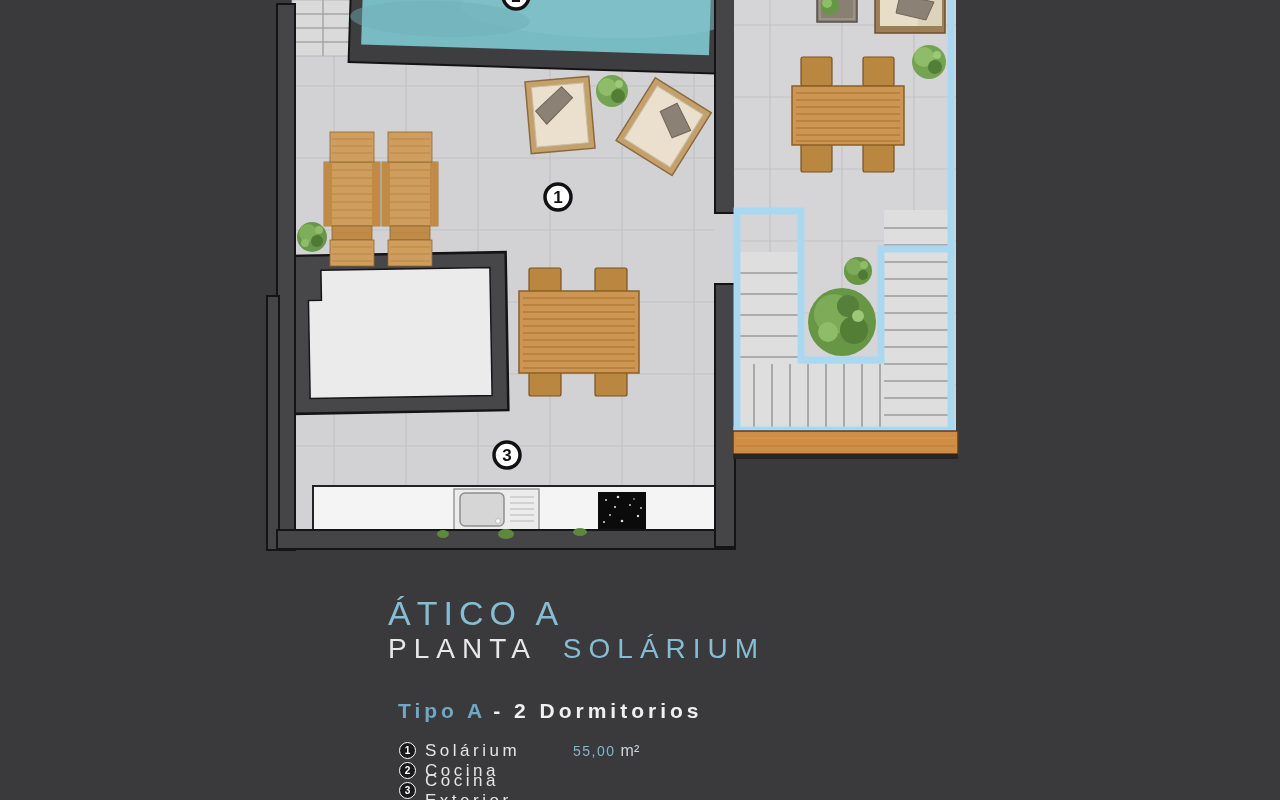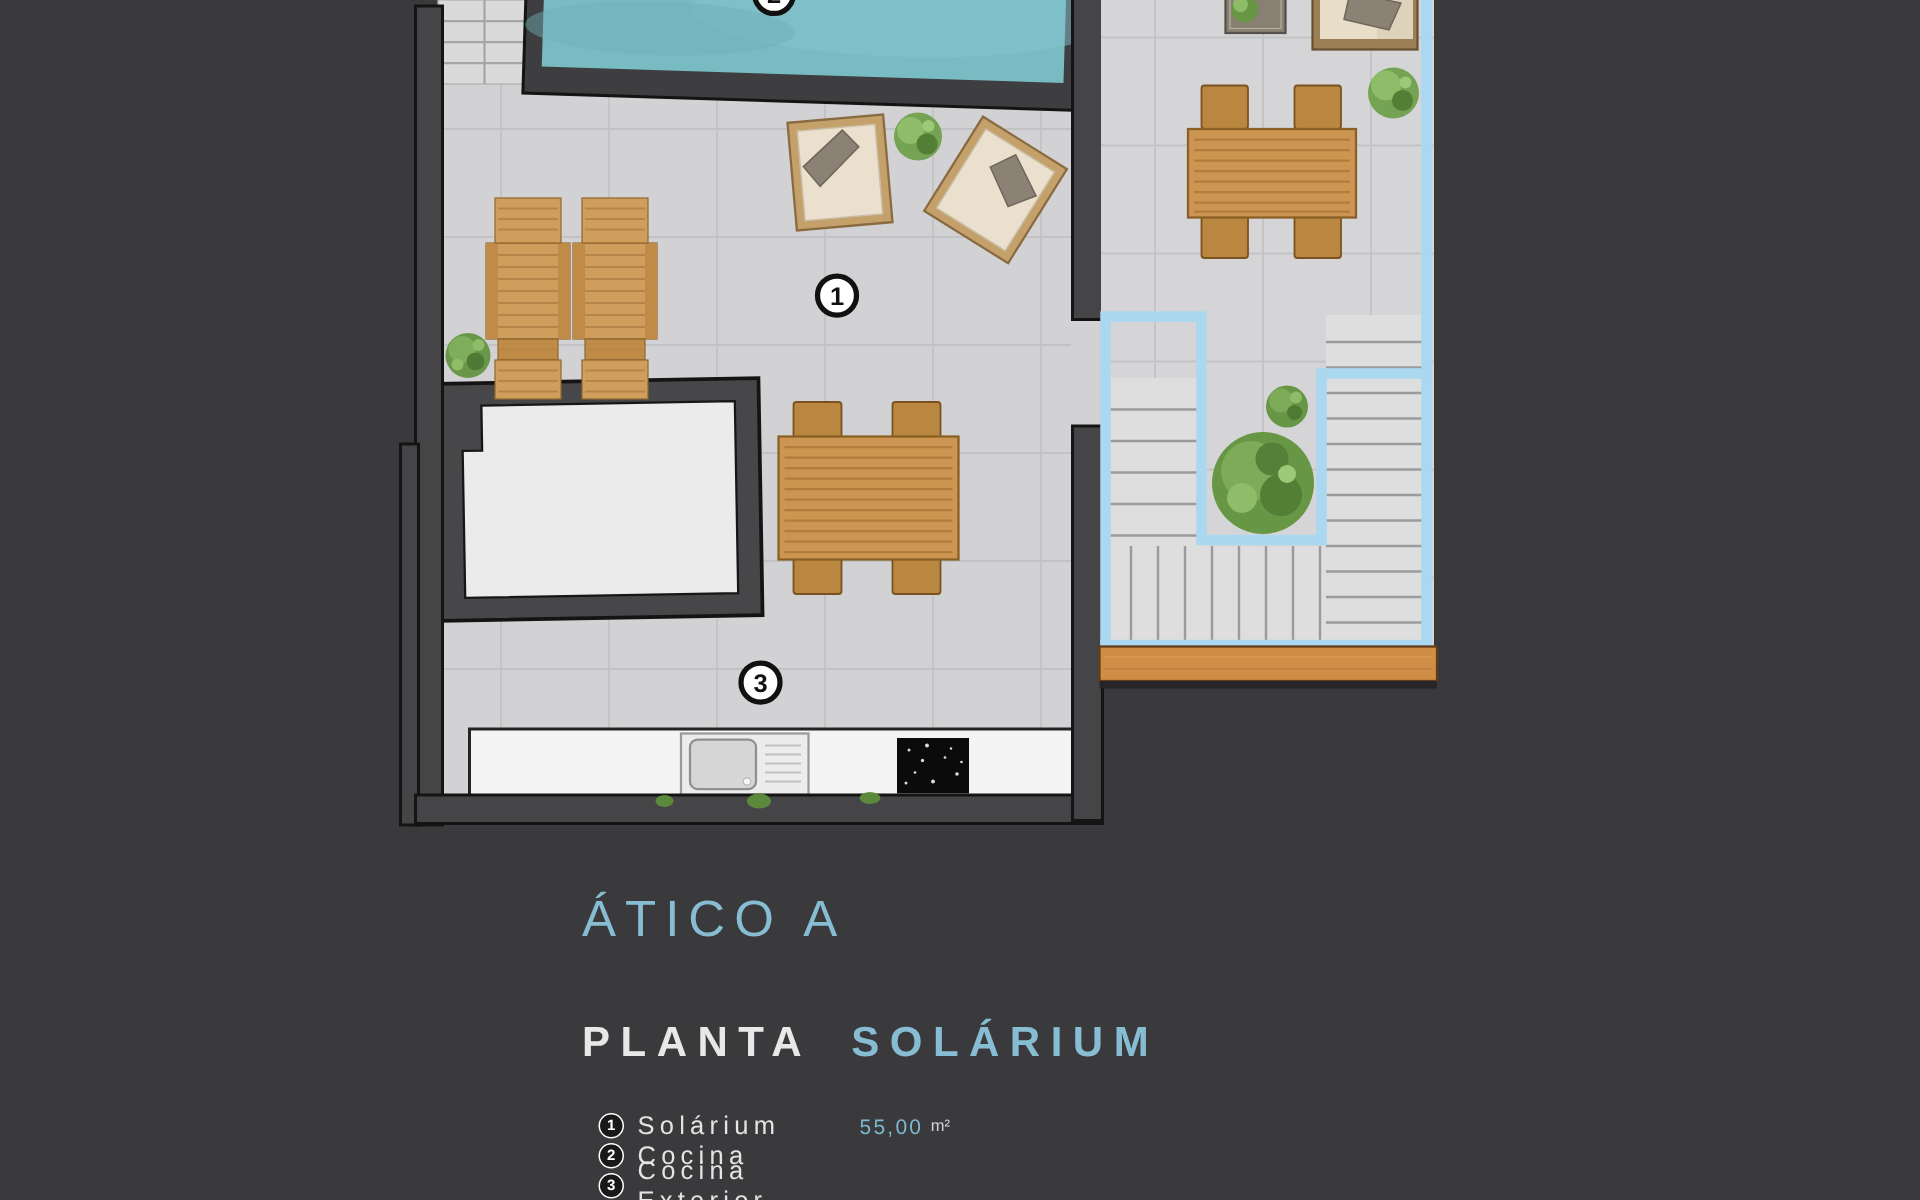--- a/index.html
+++ b/index.html
@@ -7,40 +7,40 @@
     position:relative;width:1280px;height:800px;overflow:hidden;
     background:#3a3a3c;
     font-family:"Liberation Sans", sans-serif;
   }
   .plan-svg{position:absolute;left:0;top:0;}
   .caption{position:absolute;left:0;top:0;width:1216px;height:800px;pointer-events:none;}
   .t1{
     position:absolute;left:388px;top:594px;
     font-size:34px;letter-spacing:6px;color:#87bdd3;font-weight:400;
   }
-  .t2{position:absolute;left:388px;top:679px;font-size:28px;letter-spacing:7px;font-weight:700;}
+  .t2{position:absolute;left:388px;top:633px;font-size:28px;letter-spacing:7px;font-weight:400;}
   .t2 .w{color:#e8e8e8;}
   .t2 .b{color:#87bdd3;margin-left:26px;}
   .t3{position:absolute;left:398px;top:699px;font-size:21px;letter-spacing:4px;font-weight:700;}
   .t3 .b{color:#6fa8c4;}
   .t3 .w{color:#f0f0f0;margin-left:7px;}
   .legend{position:absolute;left:399px;top:741px;}
   .lrow{display:flex;align-items:center;height:19px;margin-bottom:1px;}
   .lnum{
     display:inline-block;width:15px;height:15px;border-radius:50%;
     background:#19191b;border:1.5px solid #ffffff;color:#ffffff;
     font-size:10px;font-weight:700;line-height:15px;text-align:center;
     margin-right:9px;flex:0 0 auto;
   }
   .llabel{
     display:inline-block;width:148px;color:#e4e4e4;
     font-size:17px;letter-spacing:3.5px;
   }
   .larea{color:#7cb8d0;font-size:14px;letter-spacing:1.5px;}
-  .lunit{color:#cfd4d6;font-size:11px;margin-left:5px;}
+  .lunit{color:#cfd4d6;font-size:16px;margin-left:5px;}
 </style>
 </head>
 <body>
 
 <div class="stage">
 
 <svg class="plan-svg" width="1280" height="566" viewBox="0 0 1280 566">
 
   <defs>
     <clipPath id="mainfloorclip">
@@ -379,20 +379,23 @@
       <rect x="733" y="454" width="225" height="5" fill="#252527" opacity="0.9"></rect>
     </g>
   </g>
 </svg>
 
 <div class="caption">
   <div class="t1">ÁTICO A</div>
   <div class="t2">
     <span class="w">PLANTA</span><span class="b">SOLÁRIUM</span>
   </div>
+  <div class="t3">
+    <span class="b">Tipo A</span><span class="w">- 2  Dormitorios</span>
+  </div>
 
   <div class="legend">
     <div class="lrow">
       <span class="lnum">1</span>
       <span class="llabel">Solárium</span>
       <span class="larea">55,00</span>
       <span class="lunit">m²</span>
     </div>
     <div class="lrow">
       <span class="lnum">2</span>

